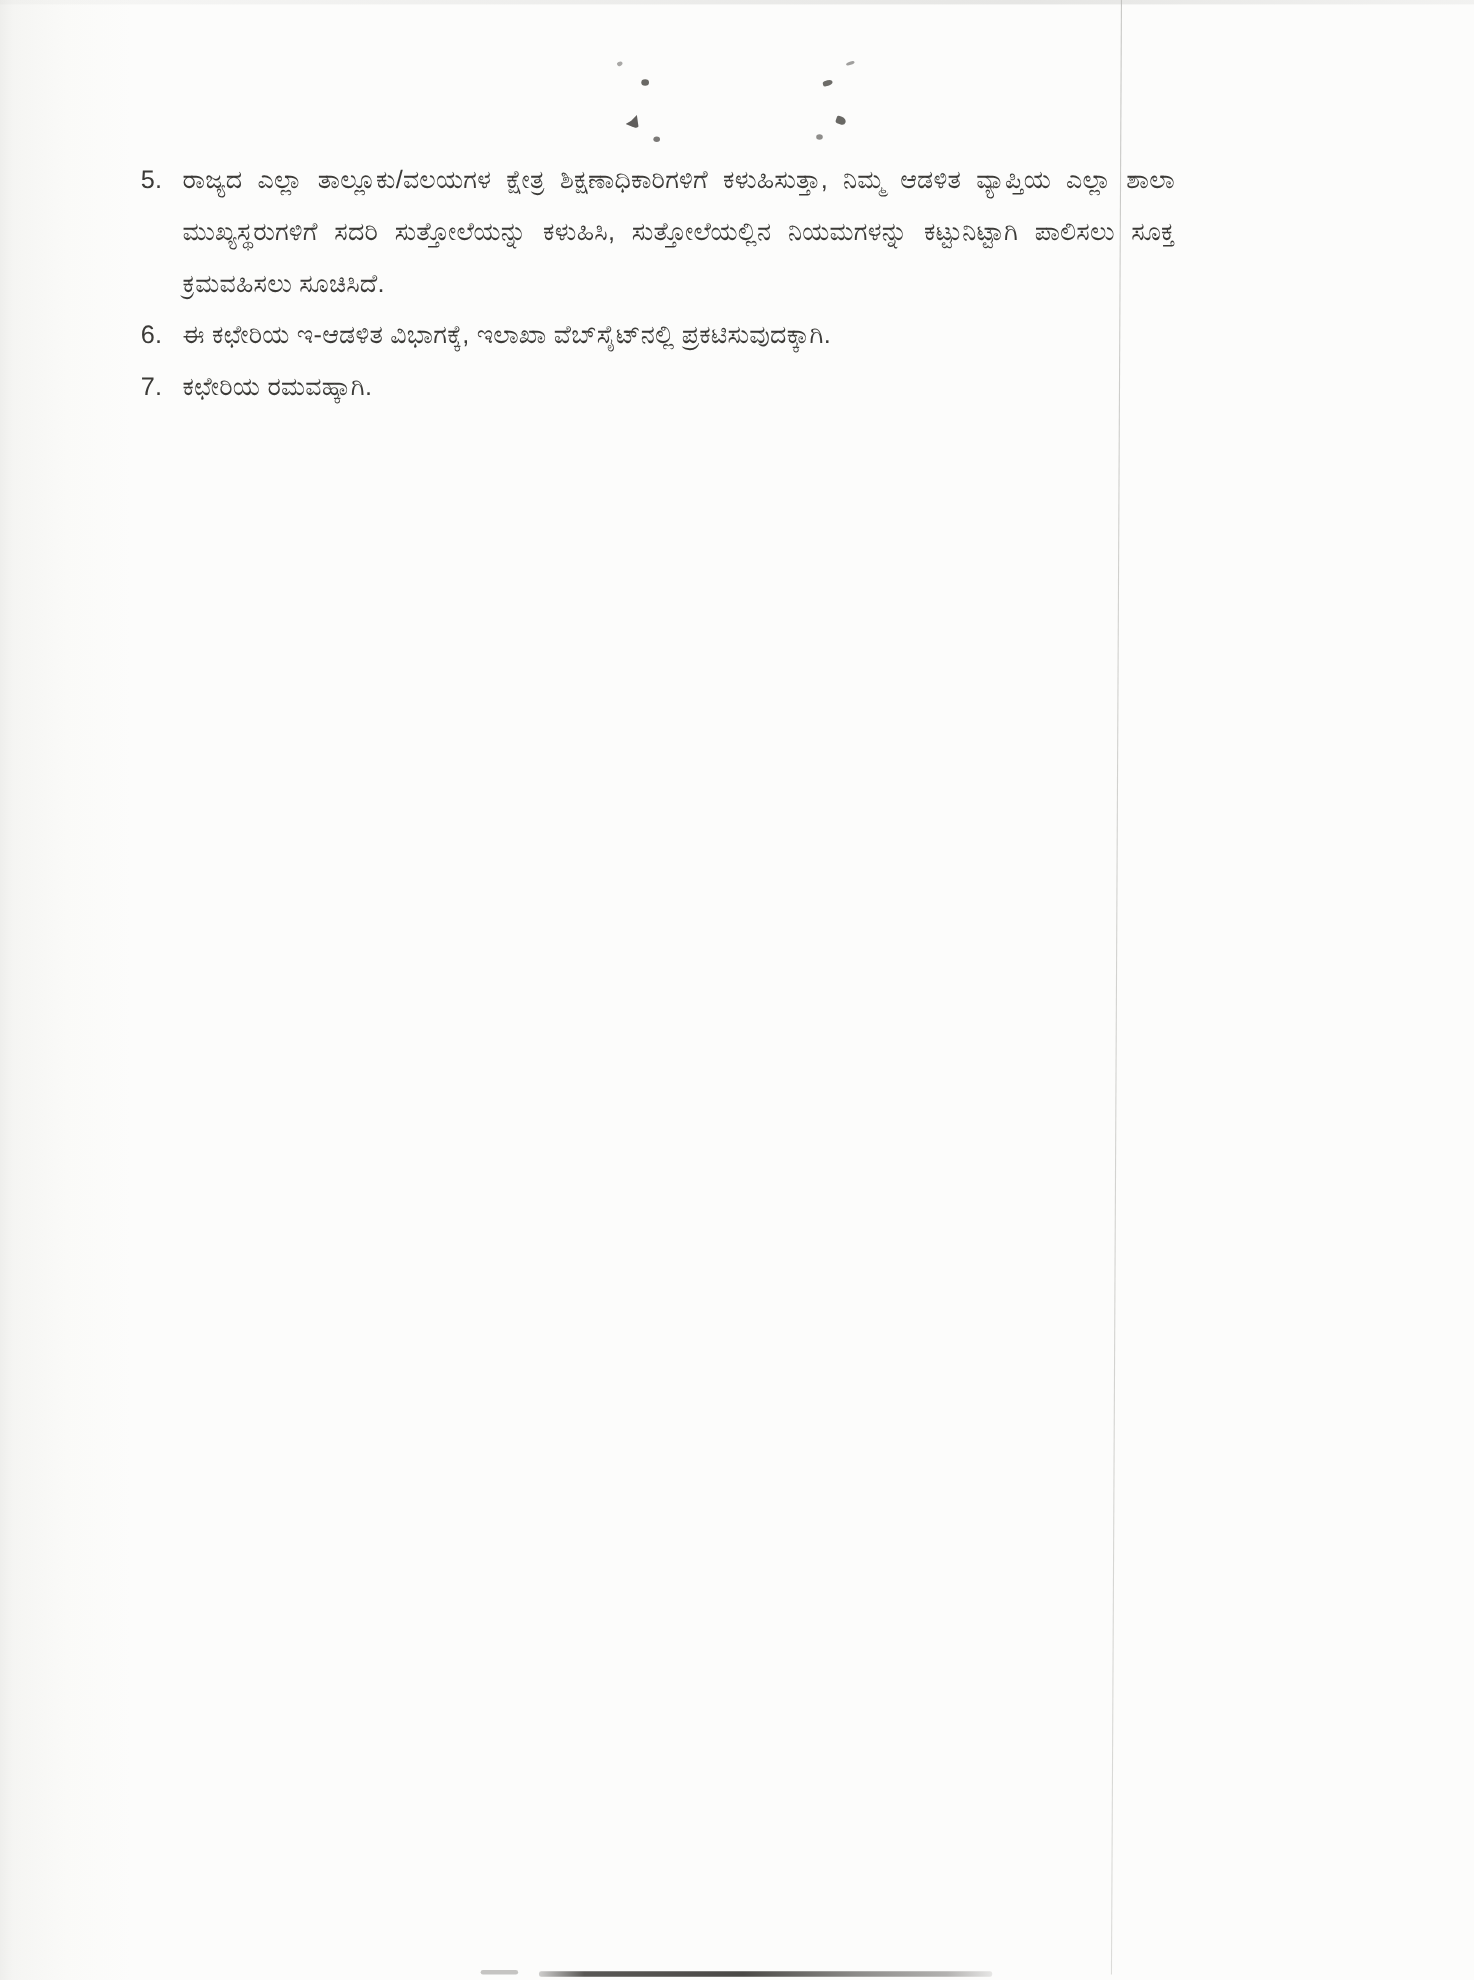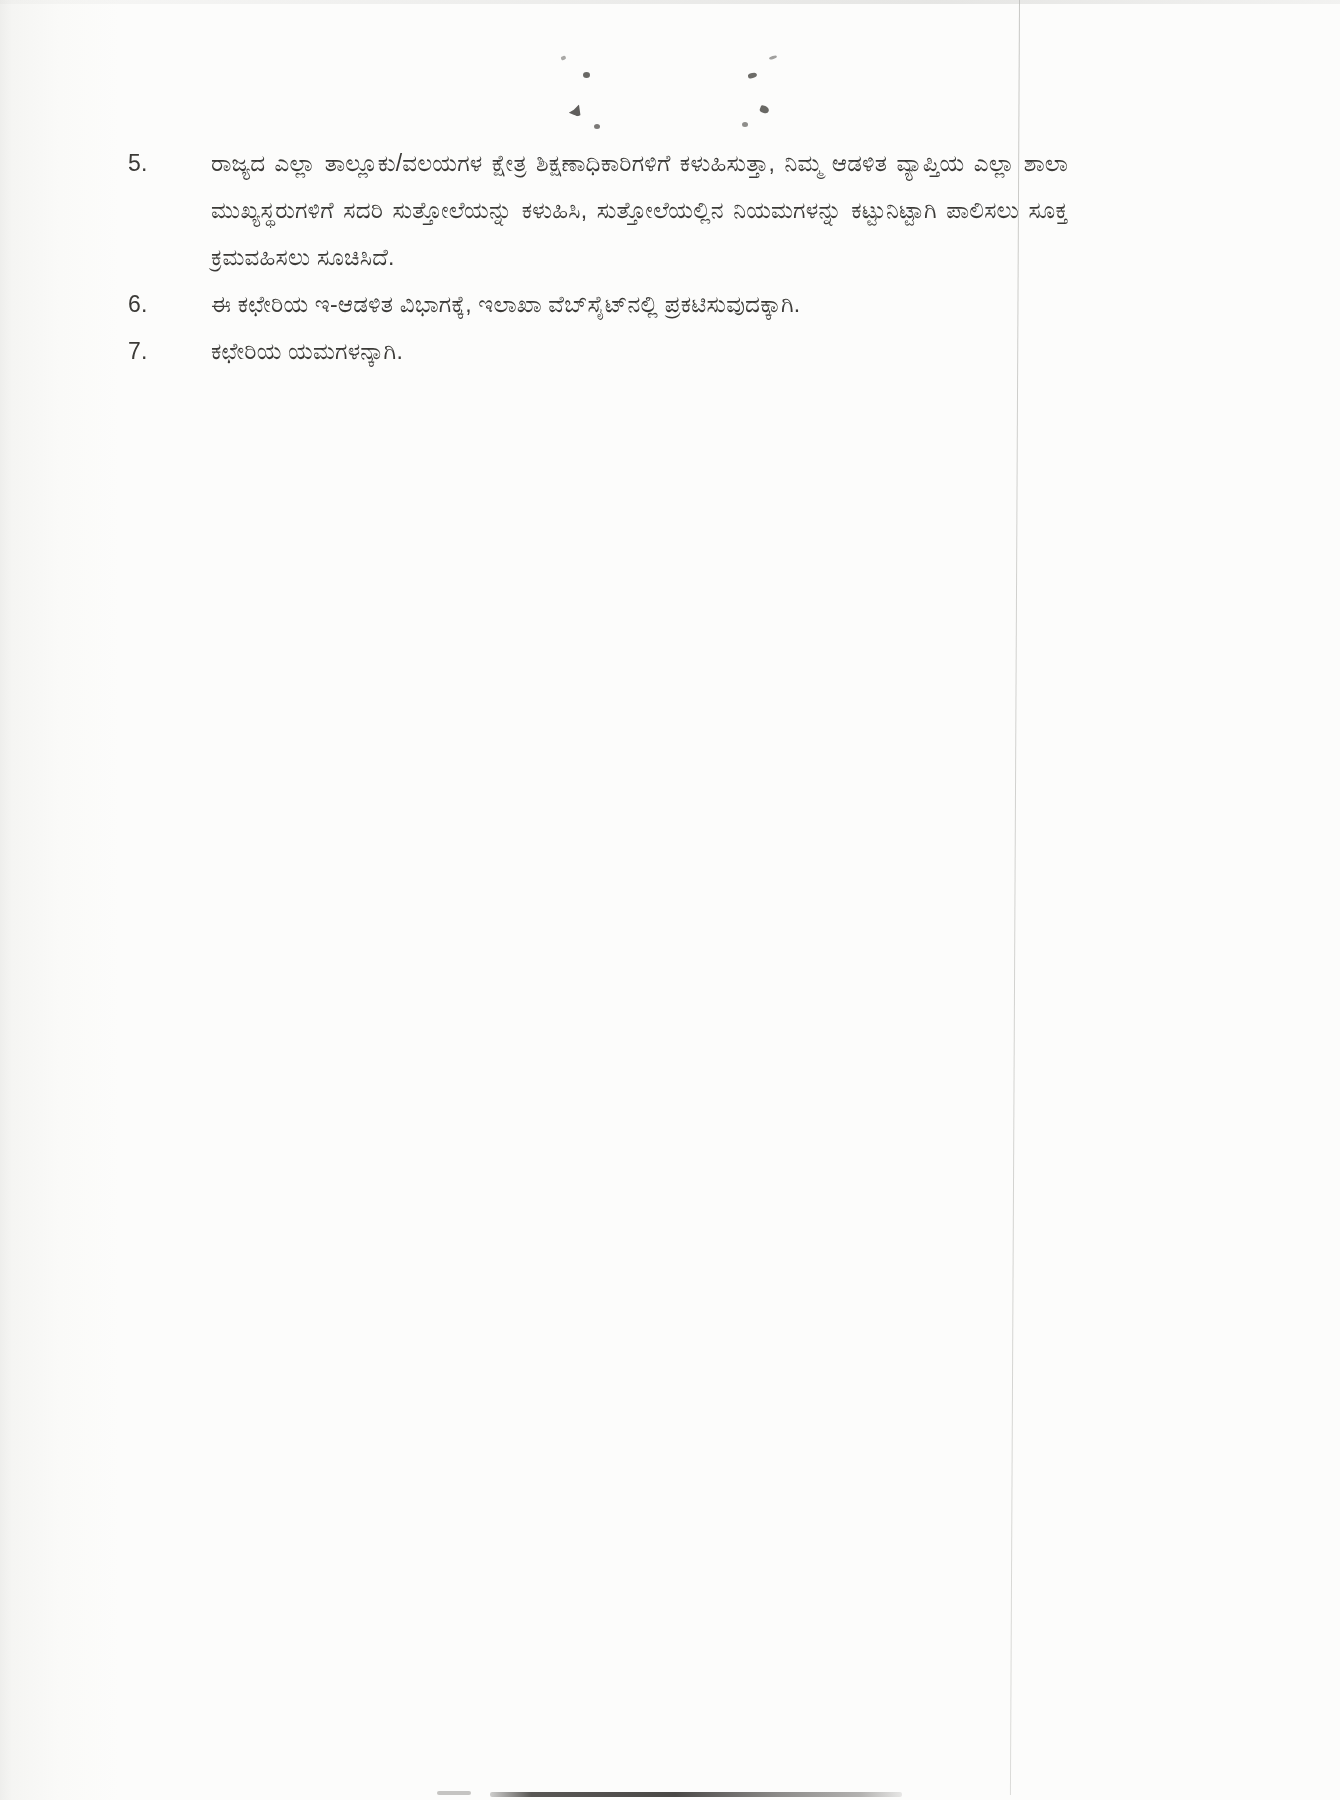--- a/index.html
+++ b/index.html
@@ -91,21 +91,20 @@
     align-items: flex-start;
   }
   .num {
     flex: 0 0 38px;
     text-align: left;
   }
   .txt {
     flex: 1 1 auto;
     text-align: justify;
     text-justify: inter-word;
-    margin-left: 45px;
   }
 </style>
 </head>
 <body>
 
 <div class="page">
 
   <div class="scan-top-edge"></div>
   <div class="fold-line"></div>
 
@@ -125,21 +124,21 @@
       <div class="txt">ರಾಜ್ಯದ ಎಲ್ಲಾ ತಾಲ್ಲೂಕು/ವಲಯಗಳ ಕ್ಷೇತ್ರ ಶಿಕ್ಷಣಾಧಿಕಾರಿಗಳಿಗೆ ಕಳುಹಿಸುತ್ತಾ, ನಿಮ್ಮ ಆಡಳಿತ ವ್ಯಾಪ್ತಿಯ ಎಲ್ಲಾ ಶಾಲಾ ಮುಖ್ಯಸ್ಥರುಗಳಿಗೆ ಸದರಿ ಸುತ್ತೋಲೆಯನ್ನು ಕಳುಹಿಸಿ, ಸುತ್ತೋಲೆಯಲ್ಲಿನ ನಿಯಮಗಳನ್ನು ಕಟ್ಟುನಿಟ್ಟಾಗಿ ಪಾಲಿಸಲು ಸೂಕ್ತ ಕ್ರಮವಹಿಸಲು ಸೂಚಿಸಿದೆ.</div>
     </div>
 
     <div class="list-item">
       <div class="num">6.</div>
       <div class="txt">ಈ ಕಛೇರಿಯ ಇ-ಆಡಳಿತ ವಿಭಾಗಕ್ಕೆ, ಇಲಾಖಾ ವೆಬ್‌ಸೈಟ್‌ನಲ್ಲಿ ಪ್ರಕಟಿಸುವುದಕ್ಕಾಗಿ.</div>
     </div>
 
     <div class="list-item">
       <div class="num">7.</div>
-      <div class="txt">ಕಛೇರಿಯ ಯಮಗಳನ್ಕಾಗಿ.</div>
+      <div class="txt">ಕಛೇರಿಯ ರಮವಹ್ಕಾಗಿ.</div>
     </div>
 
   </div>
 
   <div class="bottom-scan-dash"></div>
   <div class="bottom-scan-line"></div>
 
 </div>
 
 </body></html>

